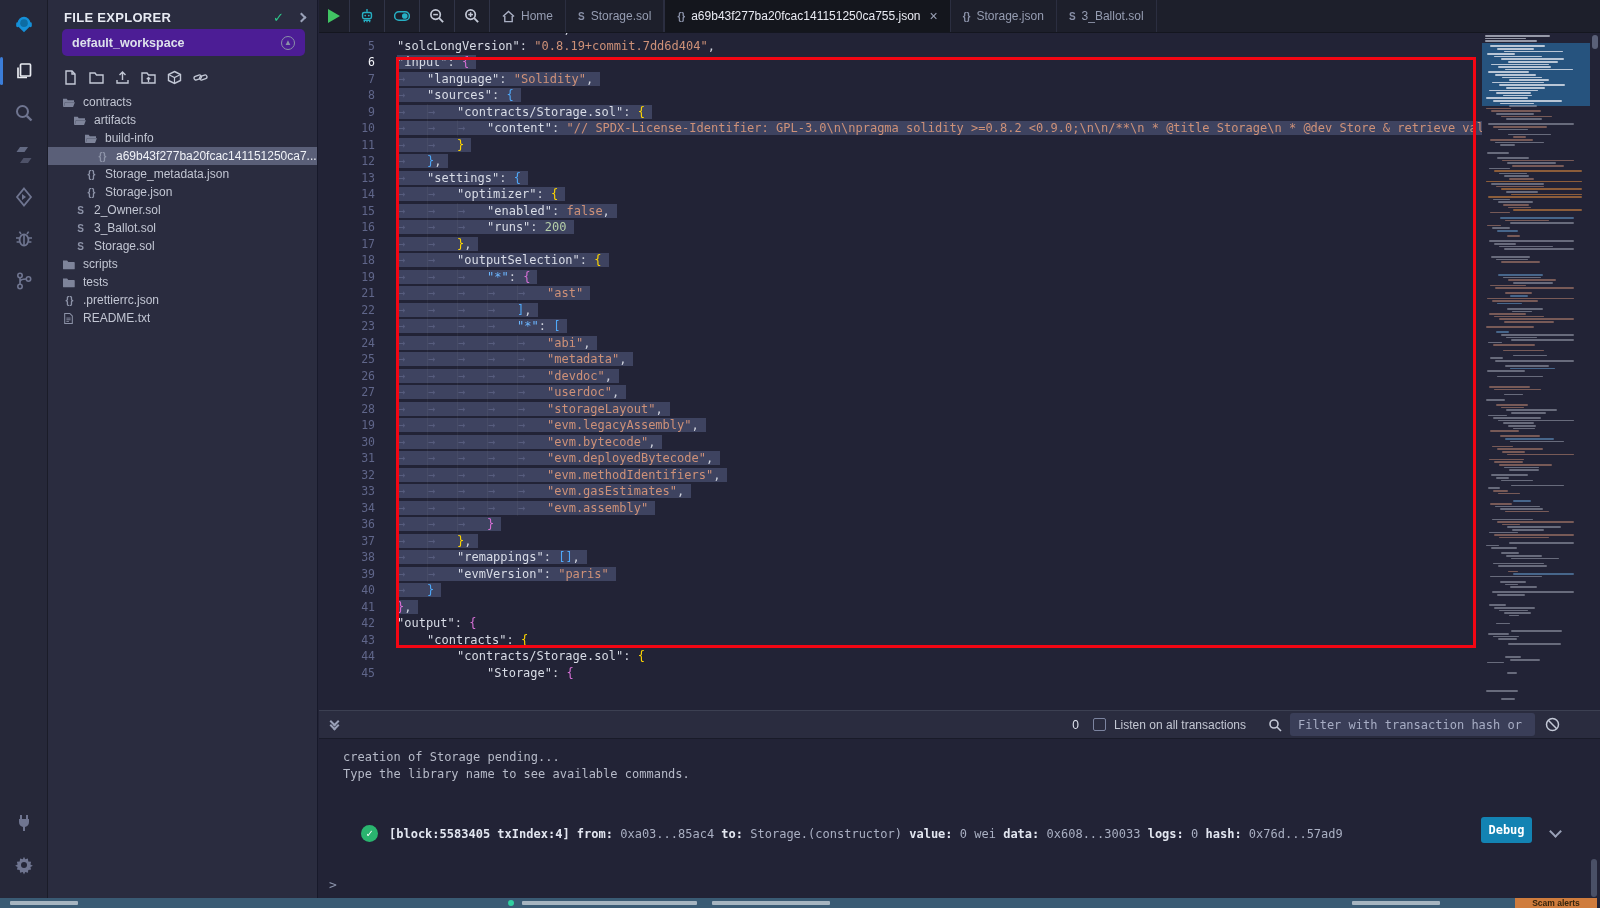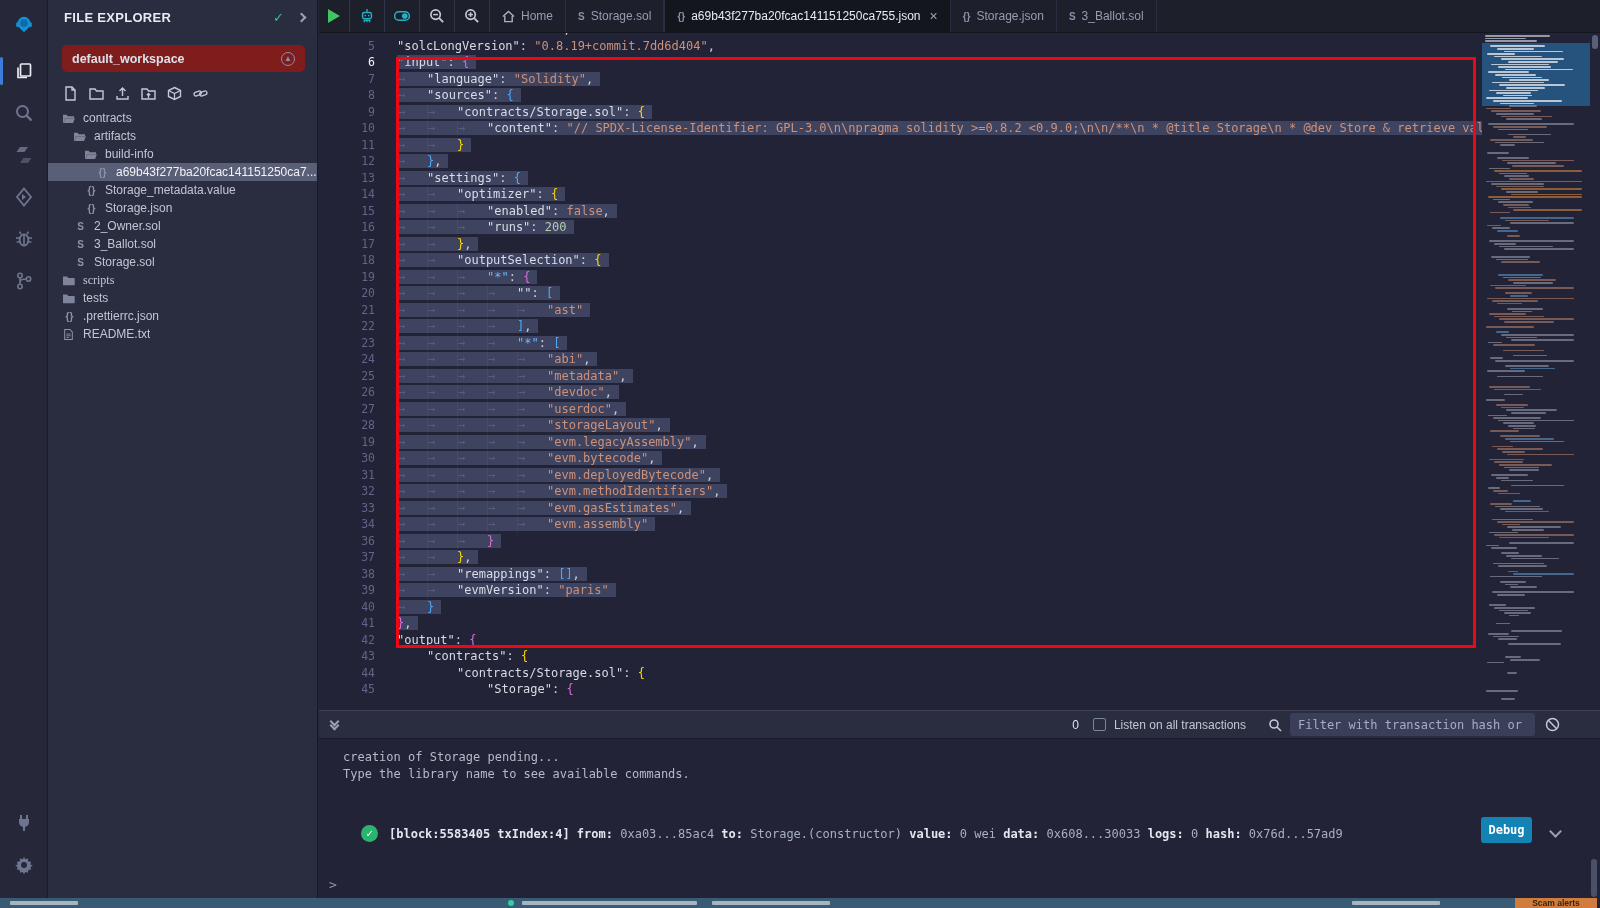--- a/index.html
+++ b/index.html
@@ -26,21 +26,21 @@
   #fe-title { font-size:13px; font-weight:bold; color:#e7eaf2; letter-spacing:.3px; flex:1; }
   #fe-check { color:#2ec98a; font-size:13px; margin-right:14px; }
   .chev { display:inline-block; width:7px; height:7px; border-right:2px solid #9aa1b8;
           border-bottom:2px solid #9aa1b8; }
   .chev.right { transform:rotate(-45deg); }
   .chev.down  { transform:rotate(45deg); }
   #ws-row { display:flex; align-items:center; padding:10px 12px 6px 14px; color:#9aa1b5; }
   #ws-label { font-size:11px; letter-spacing:.5px; margin-left:10px; flex:1; }
   #signin { display:flex; align-items:center; color:#e3e6ef; font-size:12px; cursor:pointer; }
   #signin svg { width:15px; height:13px; margin-right:5px; }
-  #ws-select { margin:16px 12px 0 14px; height:27px; background:#7f1d1d; border-radius:5px;
+  #ws-select { margin:0 12px 0 14px; height:27px; background:#4c1d95; border-radius:5px;
                display:flex; align-items:center; padding:0 10px; cursor:pointer; }
   #ws-name { flex:1; font-size:12.5px; font-weight:bold; color:#dde1ec; }
   #ws-caret { width:14px; height:14px; border:1px solid #8a91a8; border-radius:50%;
               color:#8a91a8; font-size:8px; line-height:12px; text-align:center; }
   #fe-ops { display:flex; align-items:center; gap:11px; padding:14px 0 6px 15px; color:#c3c8d6; }
   #fe-ops svg { width:15px; height:15px; cursor:pointer; }
   #tree { margin-top:2px; }
   .trow { height:18px; display:flex; align-items:center; font-size:12px; color:#c2c6d3;
           cursor:pointer; white-space:nowrap; overflow:hidden; }
   .trow.sel { background:#5a5f78; color:#f0f2f7; }
@@ -281,39 +281,39 @@
           </svg>
         </span>
         <span class="tlabel">build-info</span>
       </div>
       <div class="trow sel" style="padding-left: 47px;">
         <span class="ticon">{}</span>
         <span class="tlabel">a69b43f277ba20fcac141151250ca7...</span>
       </div>
       <div class="trow" style="padding-left: 36px;">
         <span class="ticon">{}</span>
-        <span class="tlabel">Storage_metadata.value</span>
+        <span class="tlabel">Storage_metadata.json</span>
       </div>
       <div class="trow" style="padding-left: 36px;">
         <span class="ticon">{}</span>
         <span class="tlabel">Storage.json</span>
       </div>
       <div class="trow" style="padding-left: 25px;">
         <span class="ticon">S</span>
         <span class="tlabel">2_Owner.sol</span>
       </div>
       <div class="trow" style="padding-left: 25px;">
         <span class="ticon">S</span>
         <span class="tlabel">3_Ballot.sol</span>
       </div>
       <div class="trow" style="padding-left: 25px;">
         <span class="ticon">S</span>
         <span class="tlabel">Storage.sol</span>
       </div>
-      <div class="trow" style="padding-left: 14px; font-family: Liberation Serif, serif;">
+      <div class="trow" style="padding-left: 14px;">
         <span class="ticon">
           <svg viewBox="0 0 14 12">
             <path d="M1 1.5 h4.5 l1.3 1.8 H13 a.8.8 0 0 1 .8 .8 V10.5 a.8.8 0 0 1 -.8 .8 H1.8 A.8.8 0 0 1 1 10.5 z" fill="#7e849a"></path>
           </svg>
         </span>
         <span class="tlabel">scripts</span>
       </div>
       <div class="trow" style="padding-left: 14px;">
         <span class="ticon">
           <svg viewBox="0 0 14 12">
@@ -460,24 +460,20 @@
           <span class="ln">17</span>
           <span class="ct"><span class="selbg"><span class="tabarrow">→</span><span class="tabarrow">→</span><span class="tk-G">}</span><span class="tk-p">,</span></span></span>
         </div>
         <div class="cl mono">
           <span class="ln">18</span>
           <span class="ct"><span class="selbg"><span class="tabarrow">→</span><span class="tabarrow">→</span><span class="tk-k">"outputSelection"</span><span class="tk-p">: </span><span class="tk-G">{</span></span></span>
         </div>
         <div class="cl mono">
           <span class="ln">19</span>
           <span class="ct"><span class="selbg"><span class="tabarrow">→</span><span class="tabarrow">→</span><span class="tabarrow">→</span><span class="tk-K">"*"</span><span class="tk-p">: </span><span class="tk-P">{</span></span></span>
-        </div>
-        <div class="cl mono">
-          <span class="ln">20</span>
-          <span class="ct"><span class="selbg"><span class="tabarrow">→</span><span class="tabarrow">→</span><span class="tabarrow">→</span><span class="tabarrow">→</span><span class="tk-k">""</span><span class="tk-p">: </span><span class="tk-B">[</span></span></span>
         </div>
         <div class="cl mono">
           <span class="ln">21</span>
           <span class="ct"><span class="selbg"><span class="tabarrow">→</span><span class="tabarrow">→</span><span class="tabarrow">→</span><span class="tabarrow">→</span><span class="tabarrow">→</span><span class="tk-s">"ast"</span></span></span>
         </div>
         <div class="cl mono">
           <span class="ln">22</span>
           <span class="ct"><span class="selbg"><span class="tabarrow">→</span><span class="tabarrow">→</span><span class="tabarrow">→</span><span class="tabarrow">→</span><span class="tk-B">]</span><span class="tk-p">,</span></span></span>
         </div>
         <div class="cl mono">

